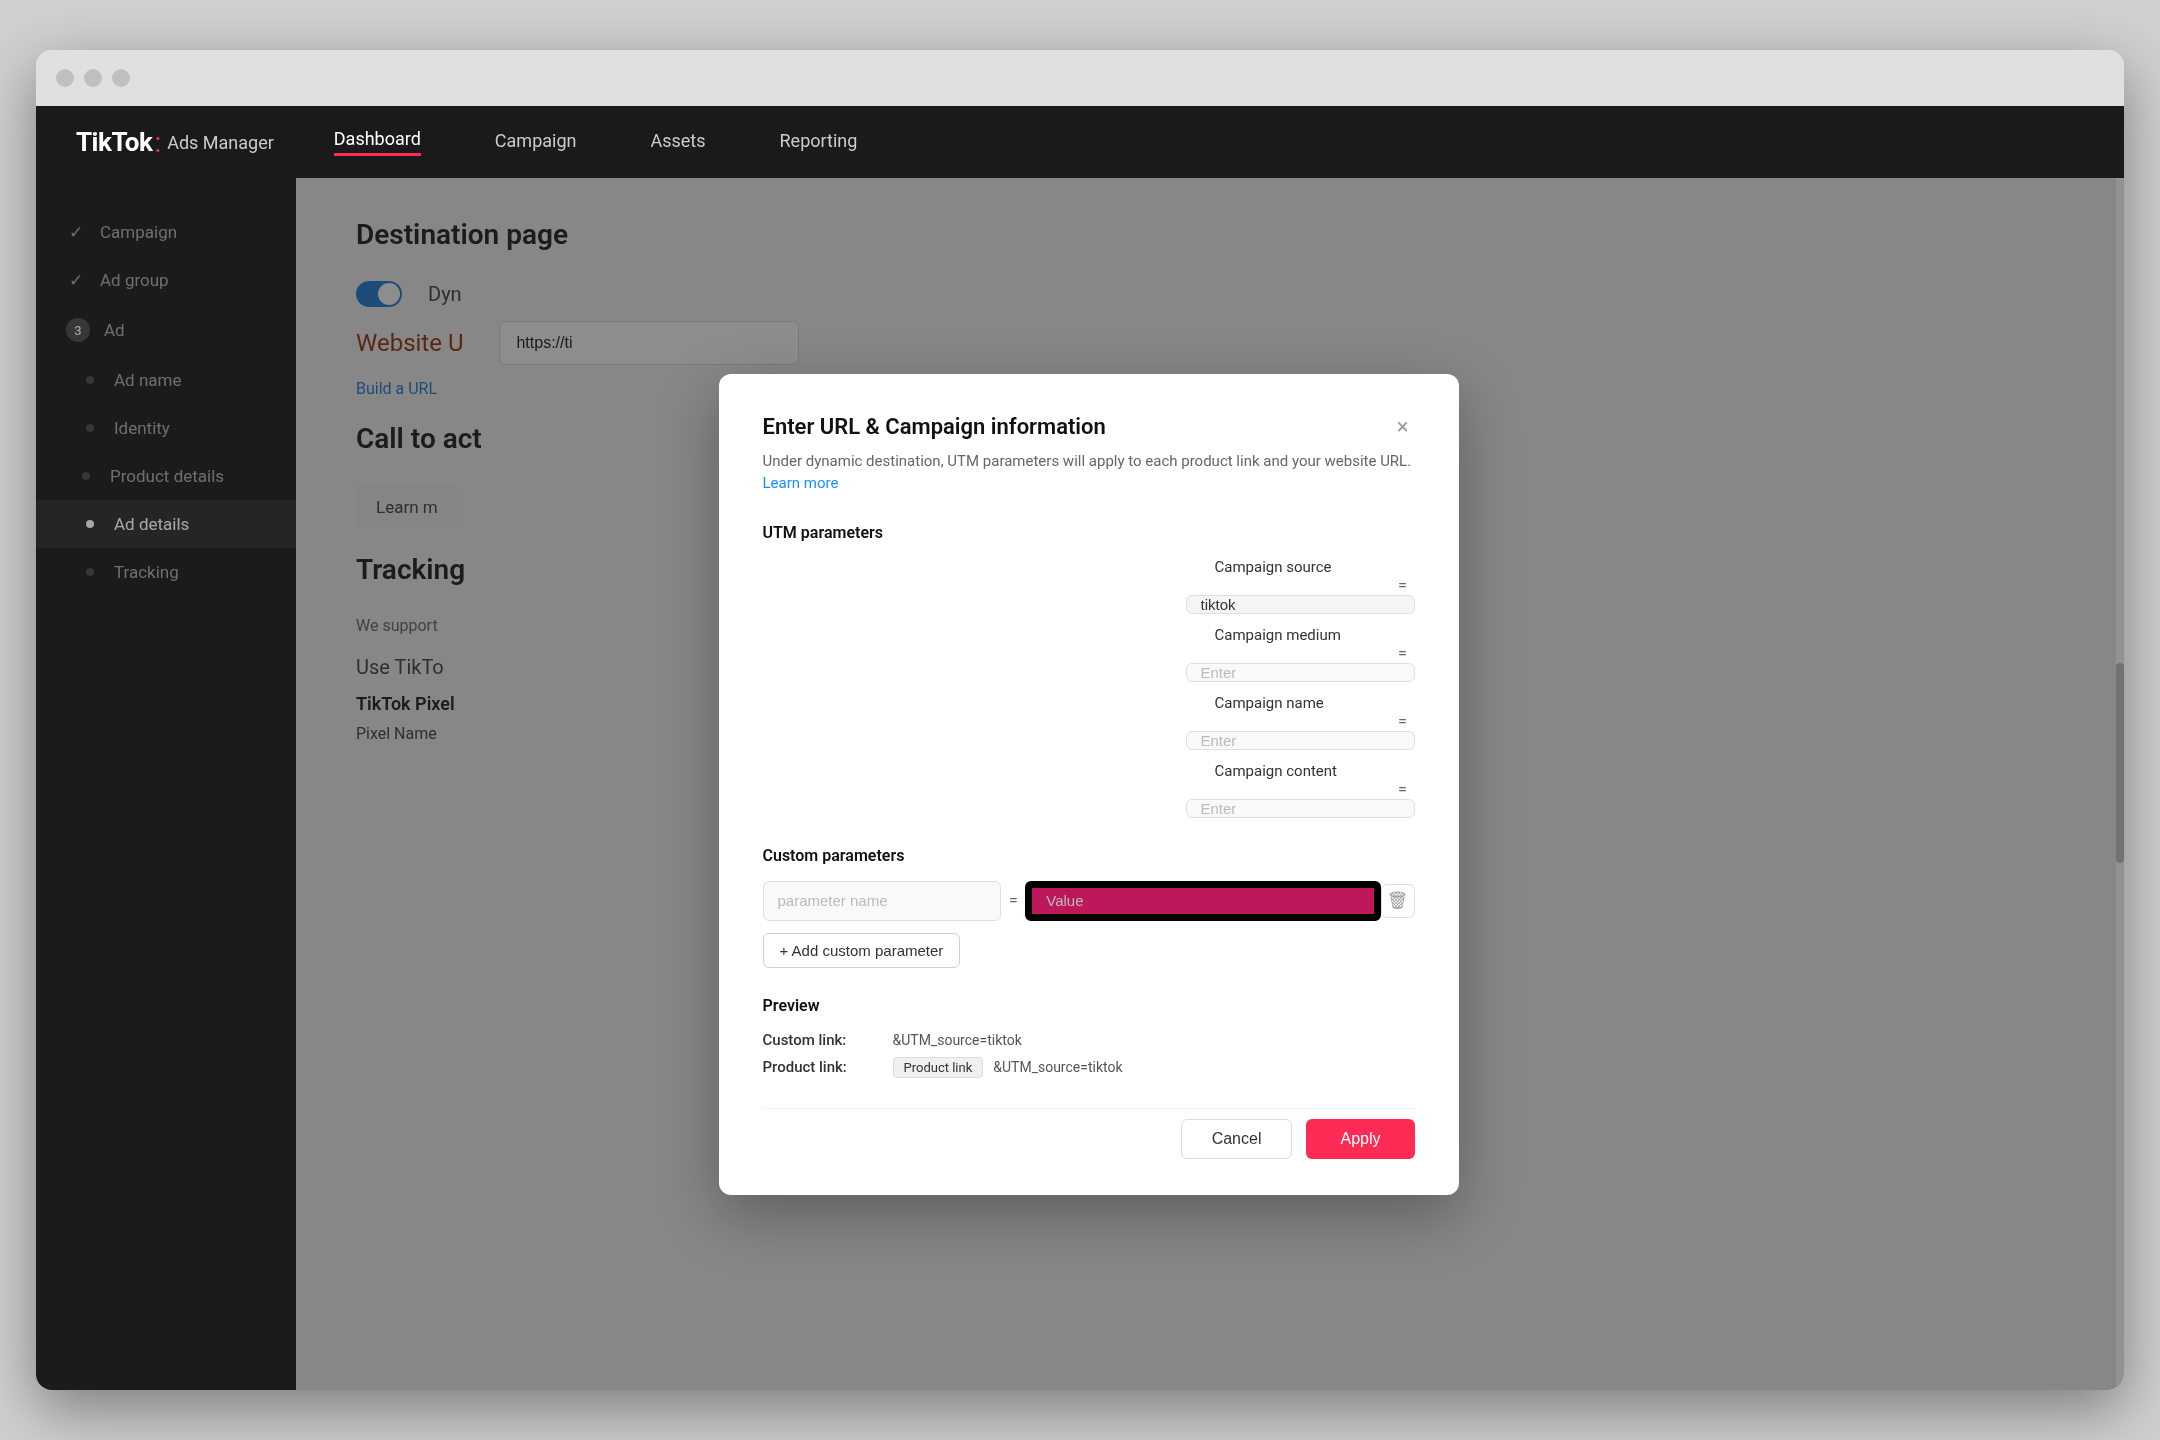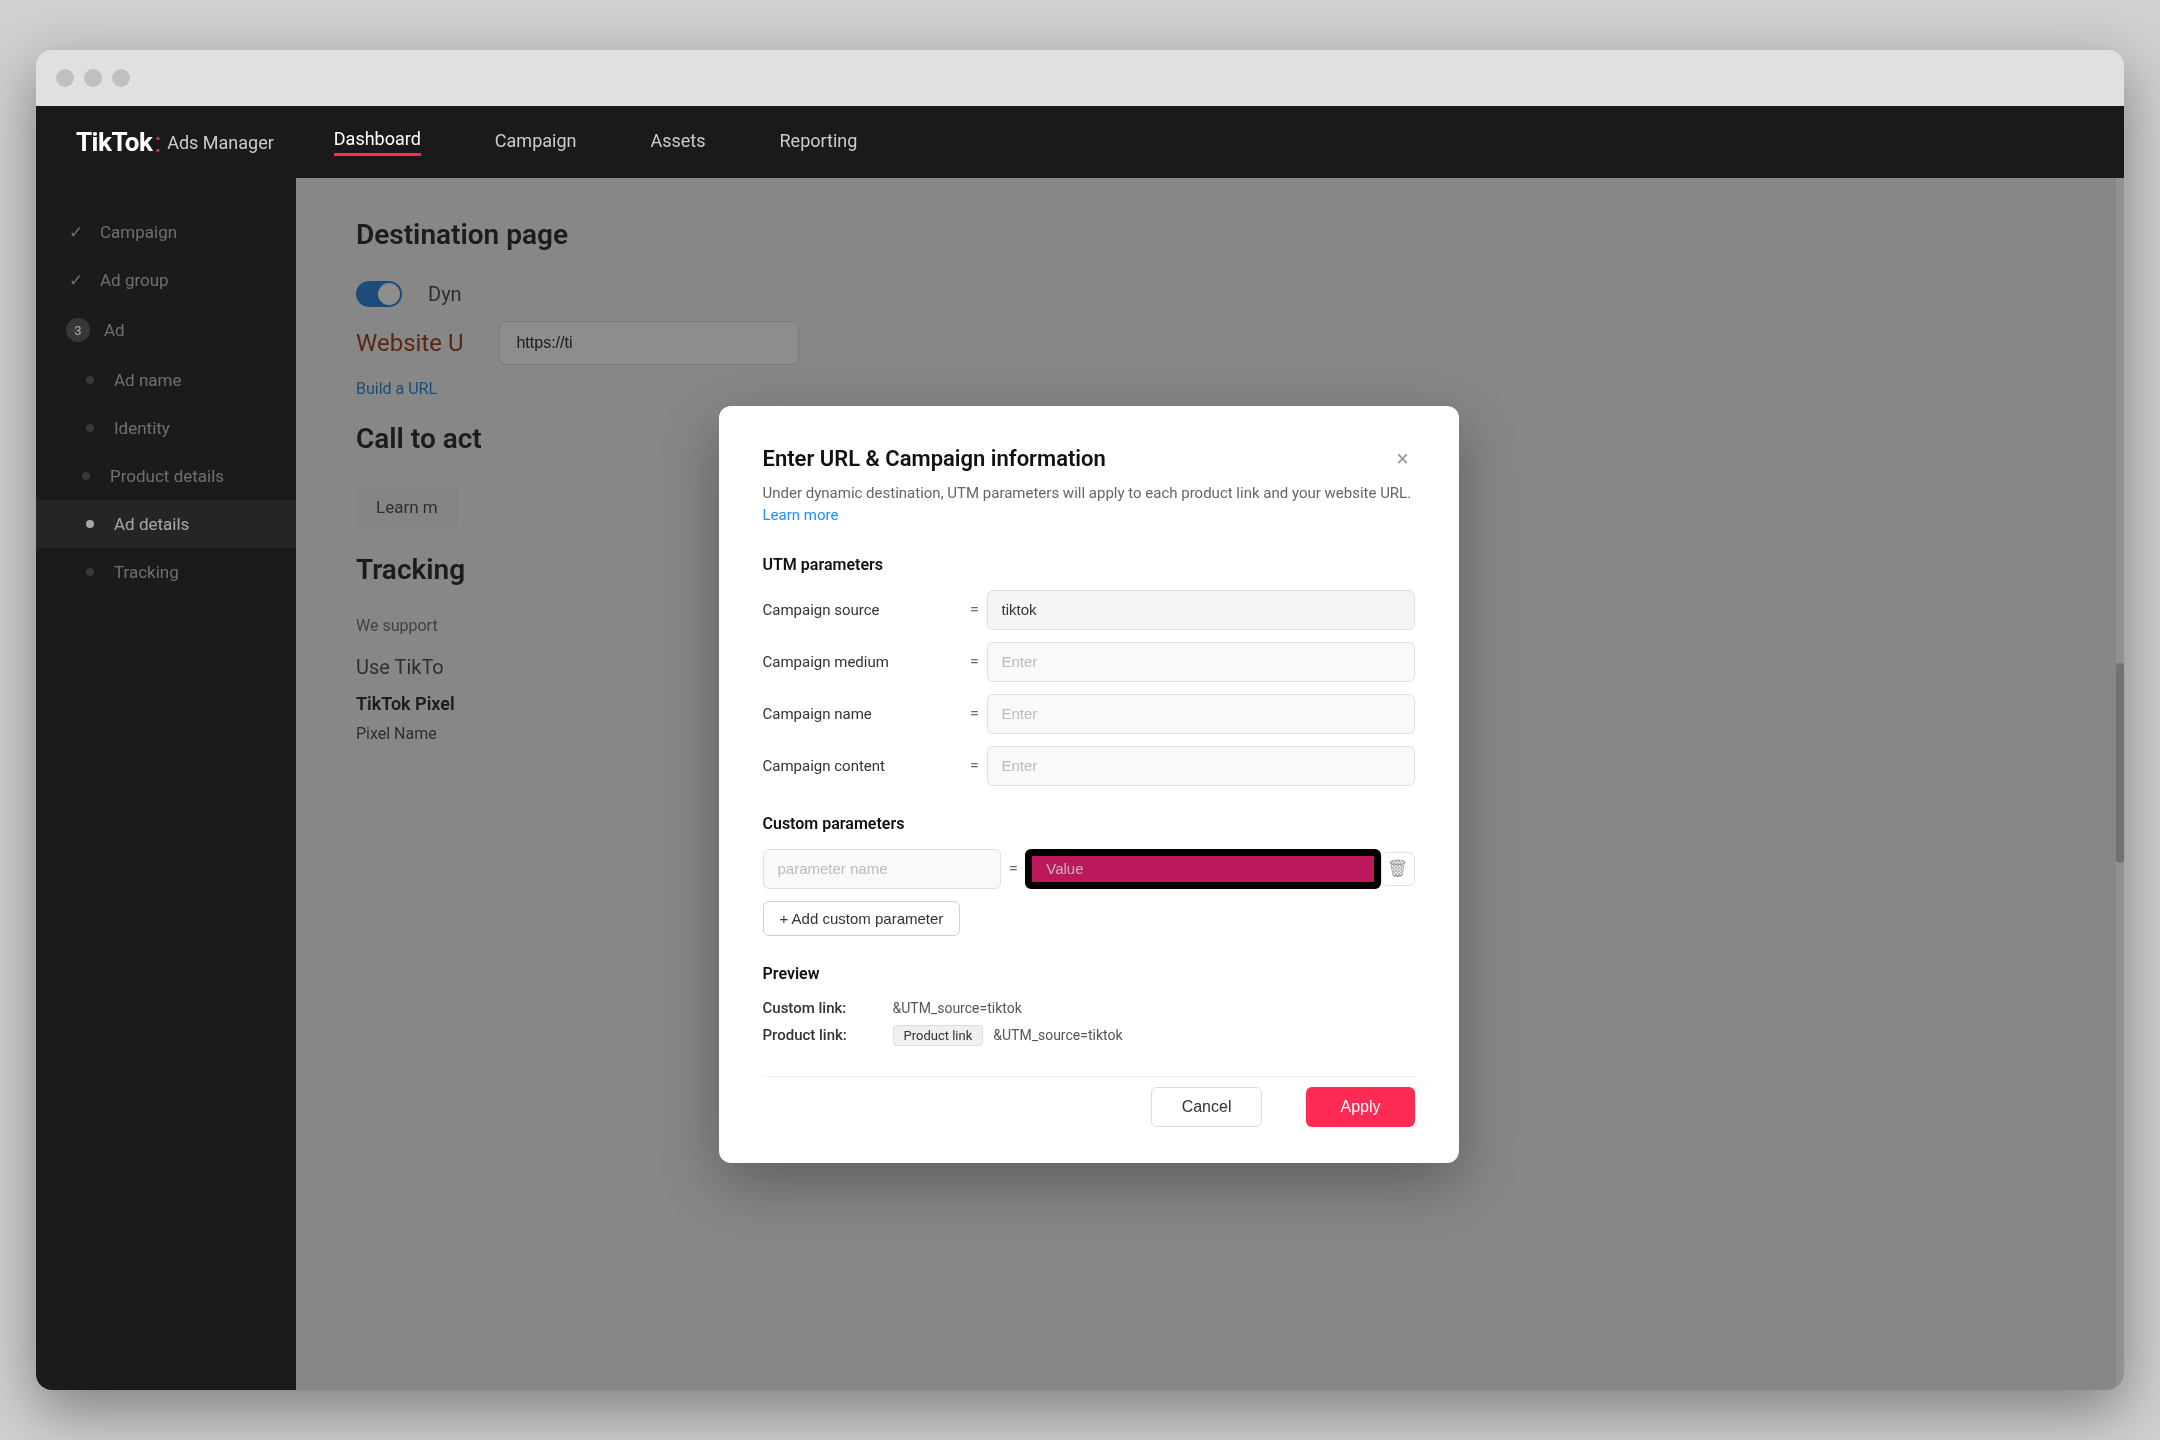--- a/index.html
+++ b/index.html
@@ -209,22 +209,23 @@
       text-decoration: none;
     }
     .section-title {
       font-size: 16px;
       font-weight: 600;
       color: #111;
       margin-bottom: 16px;
     }
     .form-row {
       display: flex;
-      align-items: center;
+      align-items: flex-end;
       margin-bottom: 12px;
+      flex-direction: column;
     }
     .form-label {
       width: 200px;
       font-size: 15px;
       color: #333;
       flex-shrink: 0;
     }
     .form-eq {
       width: 24px;
       text-align: center;
@@ -358,21 +359,20 @@
     }
     .btn-apply {
       padding: 10px 34px;
       border: none;
       border-radius: 6px;
       background: #fe2c55;
       font-size: 16px;
       color: white;
       cursor: pointer;
       font-weight: 500;
-      margin-left: 30px;
     }
     
     .bg-section {
       margin-bottom: 24px;
     }
     .bg-row {
       display: flex;
       align-items: center;
       gap: 26px;
       margin-bottom: 14px;

